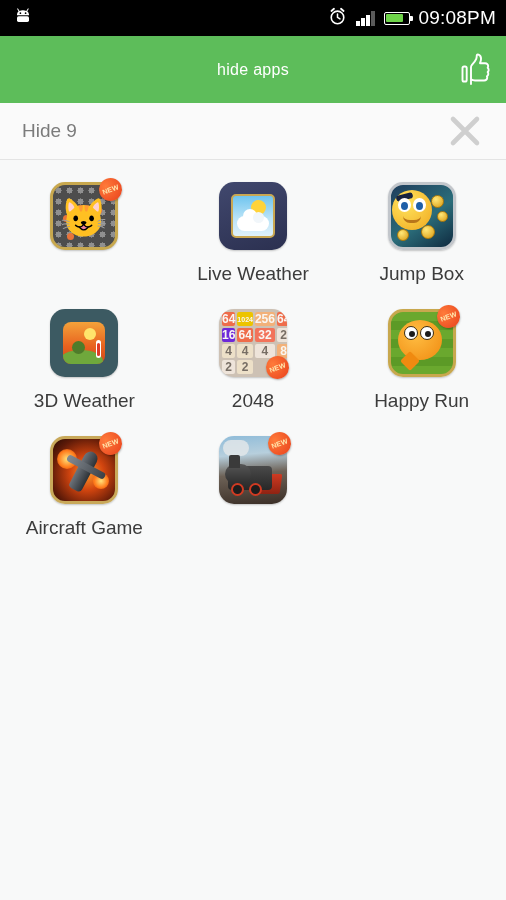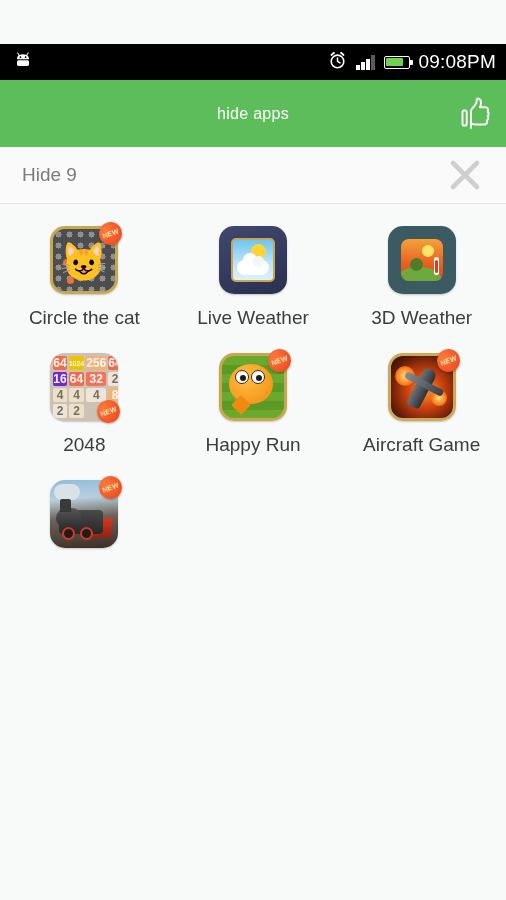--- a/index.html
+++ b/index.html
@@ -7,21 +7,21 @@
     width: 506px; height: 900px;
     font-family: "Liberation Sans", sans-serif;
     background: #f8f9f9;
     overflow: hidden;
   }
   .phone { position: relative; width: 506px; height: 900px; background: #f8f9f9; }
 
   
   .statusbar {
     height: 36px; background: #000; color: #fff;
-    display: flex; align-items: center; padding: 0 10px 0 14px; margin-top: 44px;
+    display: flex; align-items: center; padding: 0 10px 0 14px;
   }
   .statusbar .left { display: flex; align-items: center; gap: 8px; }
   .statusbar .spacer { flex: 1; }
   .statusbar .right { display: flex; align-items: center; gap: 9px; }
   .sb-time { font-size: 19px; letter-spacing: .2px; font-weight: 400; color:#fff; }
 
   .signal { display: flex; align-items: flex-end; gap: 1.5px; height: 15px; }
   .signal i { display: block; width: 3.5px; background: #fff; }
   .signal i:nth-child(1) { height: 5px; }
   .signal i:nth-child(2) { height: 8px; }
@@ -262,35 +262,51 @@
       <div class="icon-wrap">
         <div class="icon-sq ic-cat">
           <div class="dots"></div>
           <div class="orb" style="left:10px;top:30px;"></div>
           <div class="orb" style="left:42px;top:22px;"></div>
           <div class="orb" style="left:14px;top:48px;"></div>
           <div class="cat">😺</div>
         </div>
         <span class="badge">NEW</span>
       </div>
-      <div class="cell-label">Circle the cat</div>
     </div>
 
     <div class="cell">
       <div class="icon-wrap">
         <div class="icon-sq ic-livew">
           <div class="inner">
               <div class="sun"></div>
               <div class="cloud"></div>
             </div>
         </div>
       </div>
       <div class="cell-label">Live Weather</div>
     </div>
 
+    <div class="cell">
+      <div class="icon-wrap">
+        <div class="icon-sq ic-jump">
+          <div class="face">
+            <div class="brow"></div>
+            <div class="eye l"></div>
+              <div class="eye r"></div>
+            <div class="mouth"></div>
+          </div>
+          <div class="coin" style="width:13px;height:13px;left:40px;top:10px;"></div>
+          <div class="coin" style="width:11px;height:11px;left:46px;top:26px;"></div>
+          <div class="coin" style="width:14px;height:14px;left:30px;top:40px;"></div>
+          <div class="coin" style="width:12px;height:12px;left:6px;top:44px;"></div>
+        </div>
+      </div>
+      <div class="cell-label">Jump Box</div>
+    </div>
 
     <div class="cell">
       <div class="icon-wrap">
         <div class="icon-sq ic-3dw">
           <div class="inner">
             <div class="sun2"></div>
               <div class="hill"></div>
             <div class="tree"></div>
               <div class="therm"></div>
           </div>

